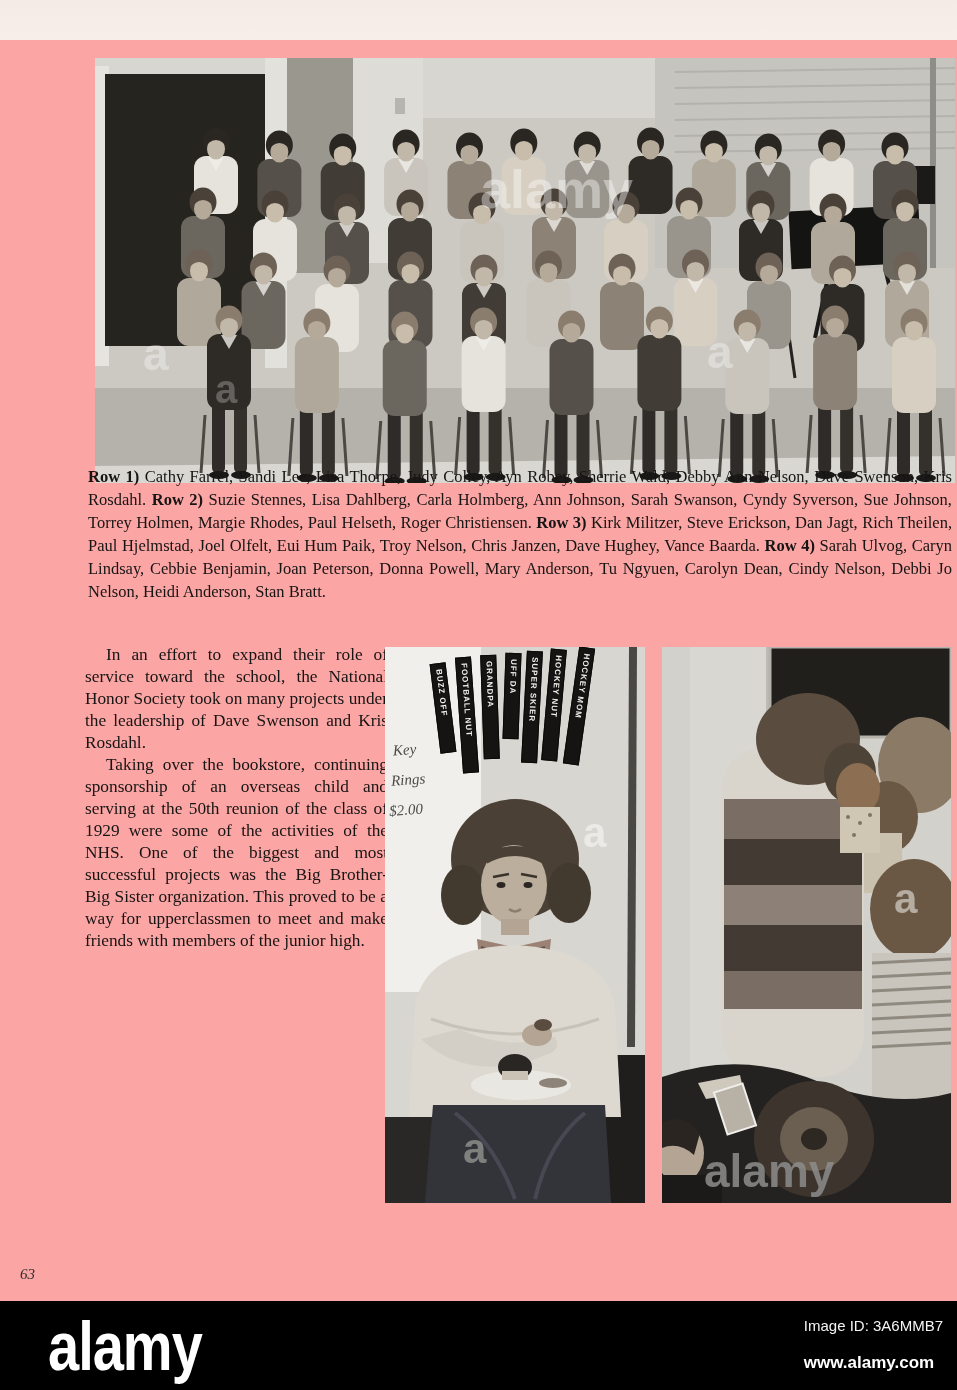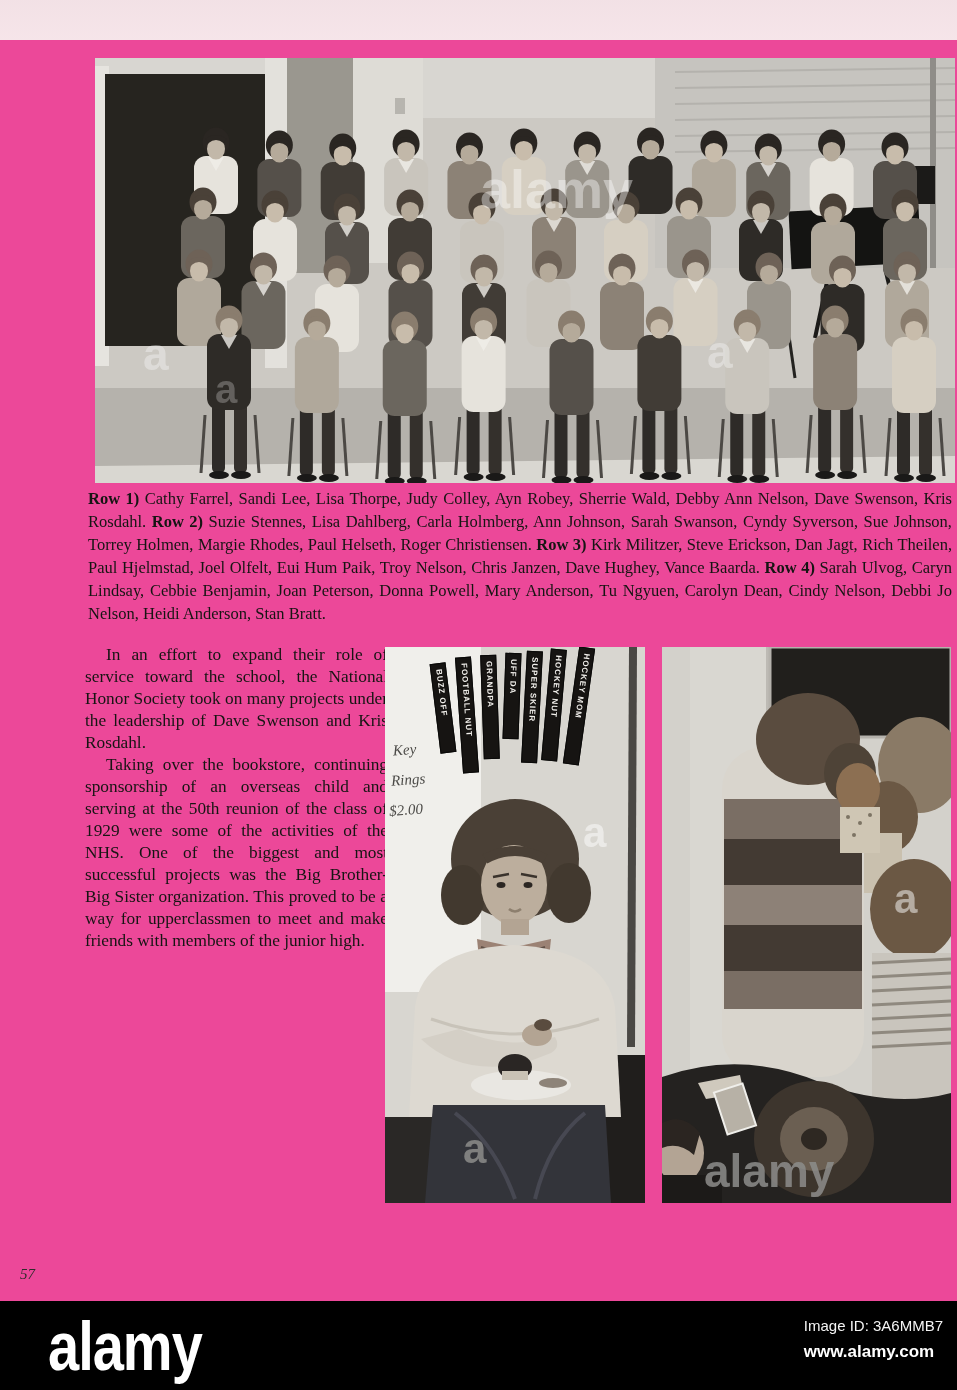--- a/index.html
+++ b/index.html
@@ -1,16 +1,16 @@
 <!DOCTYPE html>
 <html><head>
 <meta charset="utf-8">
 <style>
   html,body{margin:0;padding:0;background:#e9e8e4;}
-  .page{position:relative;width:957px;height:1390px;background:#ec4899;overflow:hidden;
+  .page{position:relative;width:957px;height:1390px;background:#fca5a5;overflow:hidden;
         font-family:"Liberation Serif", serif;color:#161513;}
   .page::before{content:"";position:absolute;left:0;top:0;width:957px;height:40px;
         background:linear-gradient(180deg,#f3f2ee, #f7f6f2);opacity:.9;}
 
   
   .photo{position:absolute;background:#ccc9c3;overflow:hidden;}
   #group-photo{left:95px;top:58px;width:860px;height:425px;}
   #mid-photo{left:385px;top:647px;width:260px;height:556px;background:#d8d6d0;}
   #right-photo{left:662px;top:647px;width:289px;height:556px;}
   .photo svg{position:absolute;left:0;top:0;width:100%;height:100%;display:block;}
@@ -31,37 +31,37 @@
   .sticker:nth-child(5){left:139px;top:4px;height:100px;transform:rotate(3deg);}
   .sticker:nth-child(6){left:161px;top:2px;height:100px;transform:rotate(5deg);}
   .sticker:nth-child(7){left:186px;top:0px;height:106px;transform:rotate(8deg);}
 
   .keysign{position:absolute;left:10px;top:86px;width:70px;color:#4c4b48;
            font-style:italic;font-size:15px;line-height:30px;transform:rotate(-4deg);}
   .keysign div:nth-child(2){margin-left:-4px;}
   .keysign div:nth-child(3){margin-left:-8px;}
 
   
-  .caption{position:absolute;left:88px;top:487px;width:864px;margin:0;
+  .caption{position:absolute;left:88px;top:465px;width:864px;margin:0;
            font-size:16.5px;line-height:23px;text-align:justify;}
   .caption b{font-weight:700;}
   .article{position:absolute;left:85px;top:644px;width:303px;font-size:17.3px;
            line-height:22px;text-align:justify;}
   .article p{margin:0;text-indent:21px;}
 
   .pagenum{position:absolute;left:20px;top:1266px;font-style:italic;font-size:15px;color:#2e2d2b;}
 
   
   .alamy-bar{position:absolute;left:0;top:1301px;width:957px;height:89px;background:#000;
              font-family:"Liberation Sans",sans-serif;color:#fff;}
   .alamy-logo{position:absolute;left:48px;top:6px;font-size:56px;font-weight:800;
               letter-spacing:-1px;transform:scaleY(1.22);transform-origin:top left;color:#fff;}
   .bar-right{position:absolute;right:14px;top:16px;text-align:left;}
   .bar-id{font-size:15px;font-weight:400;color:#f4f4f4;}
-  .bar-url{font-size:17px;font-weight:700;margin-top:8px;color:#fff;}
+  .bar-url{font-size:17px;font-weight:700;margin-top:19px;color:#fff;}
 </style>
 </head>
 <body>
 
 <div class="page">
 
   <div class="photo" id="group-photo">
     <svg viewBox="0 0 860 425" preserveAspectRatio="none">
 
       <rect x="0" y="0" width="860" height="425" fill="#ccc9c3"></rect>
@@ -463,21 +463,21 @@
       <rect x="58" y="440" width="30" height="44" fill="#b7b1a6" stroke="#efeeea" stroke-width="2" transform="rotate(-18 73 462)"></rect>
 
       <ellipse cx="18" cy="506" rx="24" ry="30" fill="#b3a494"></ellipse>
       <path d="M-6 480 q24 -18 44 6 l-6 22 q-18 -16 -38 -4 Z" fill="#2b2521"></path>
       <rect x="0" y="528" width="60" height="28" fill="#1c1a18"></rect>
       <text class="ghost" x="232" y="266" font-size="42" fill="#ffffff" opacity="0.5">a</text>
       <text class="ghost" x="42" y="540" font-size="46" fill="#8d8d8b" opacity="0.85">alamy</text>
     </svg>
   </div>
 
-  <div class="pagenum">57</div>
+  <div class="pagenum">63</div>
 
   <div class="alamy-bar">
     <div class="alamy-logo">alamy</div>
     <div class="bar-right">
       <div class="bar-id">Image ID: 3A6MMB7</div>
       <div class="bar-url">www.alamy.com</div>
     </div>
   </div>
 
 </div>

